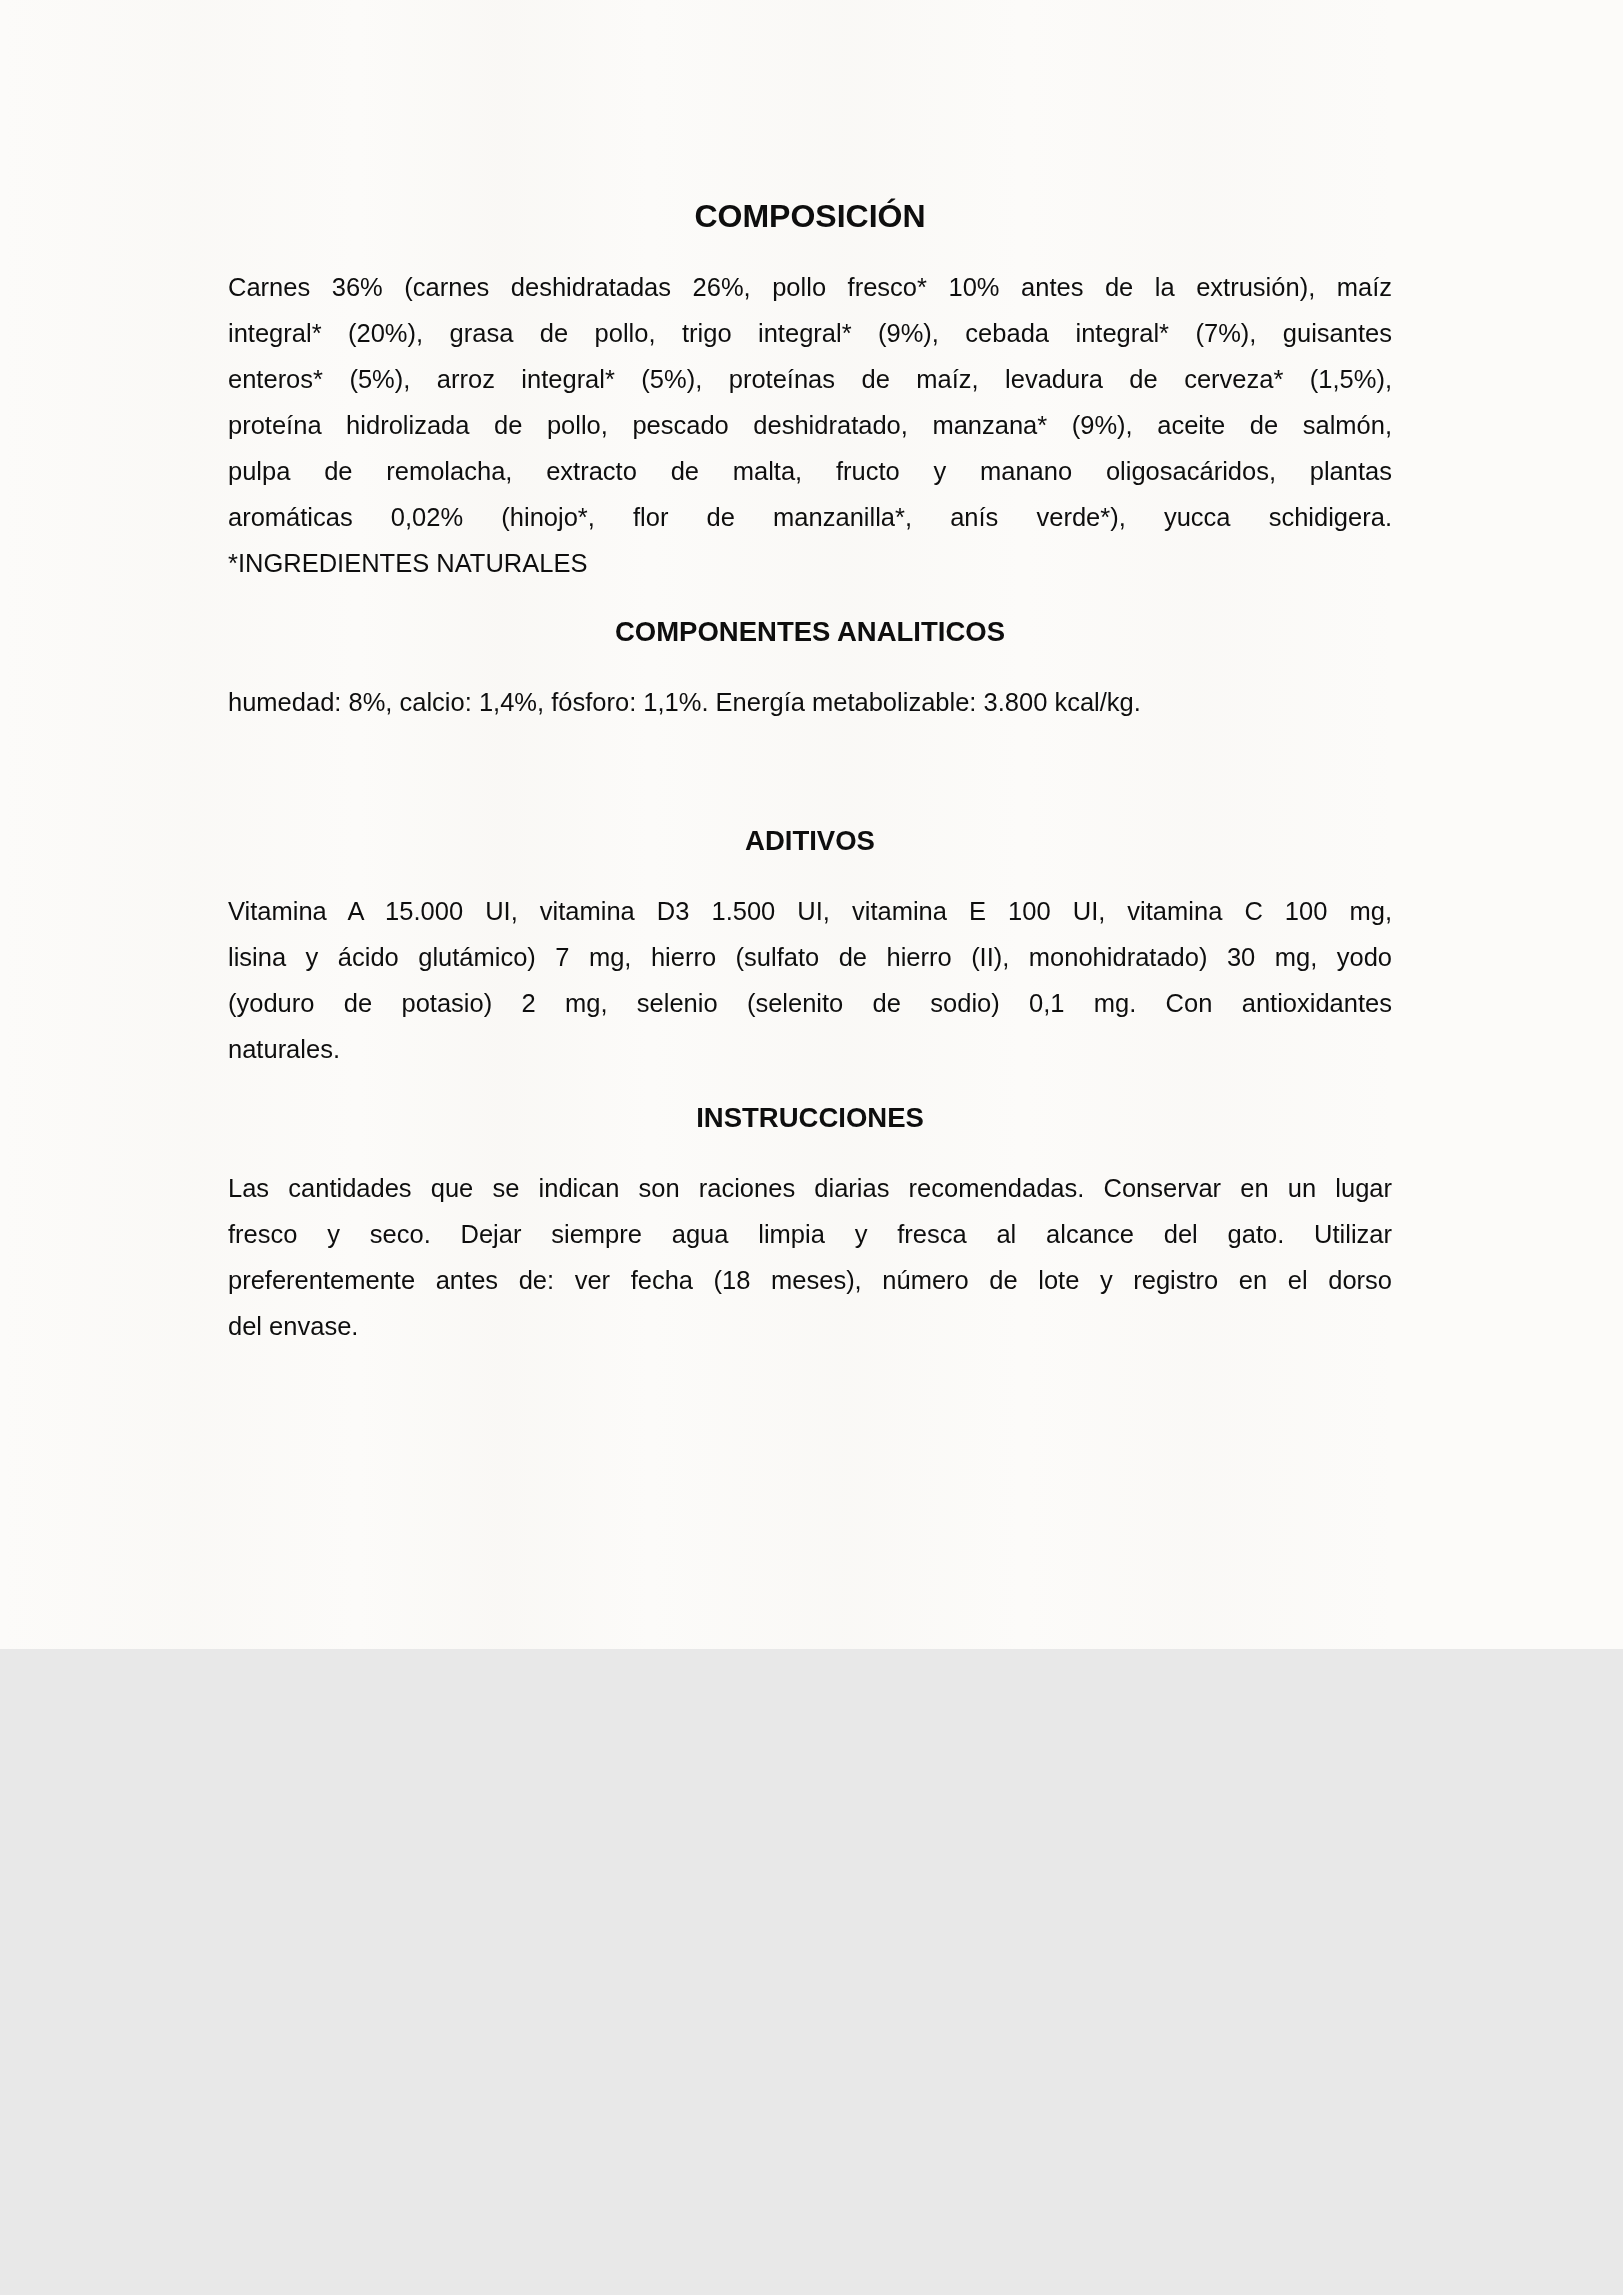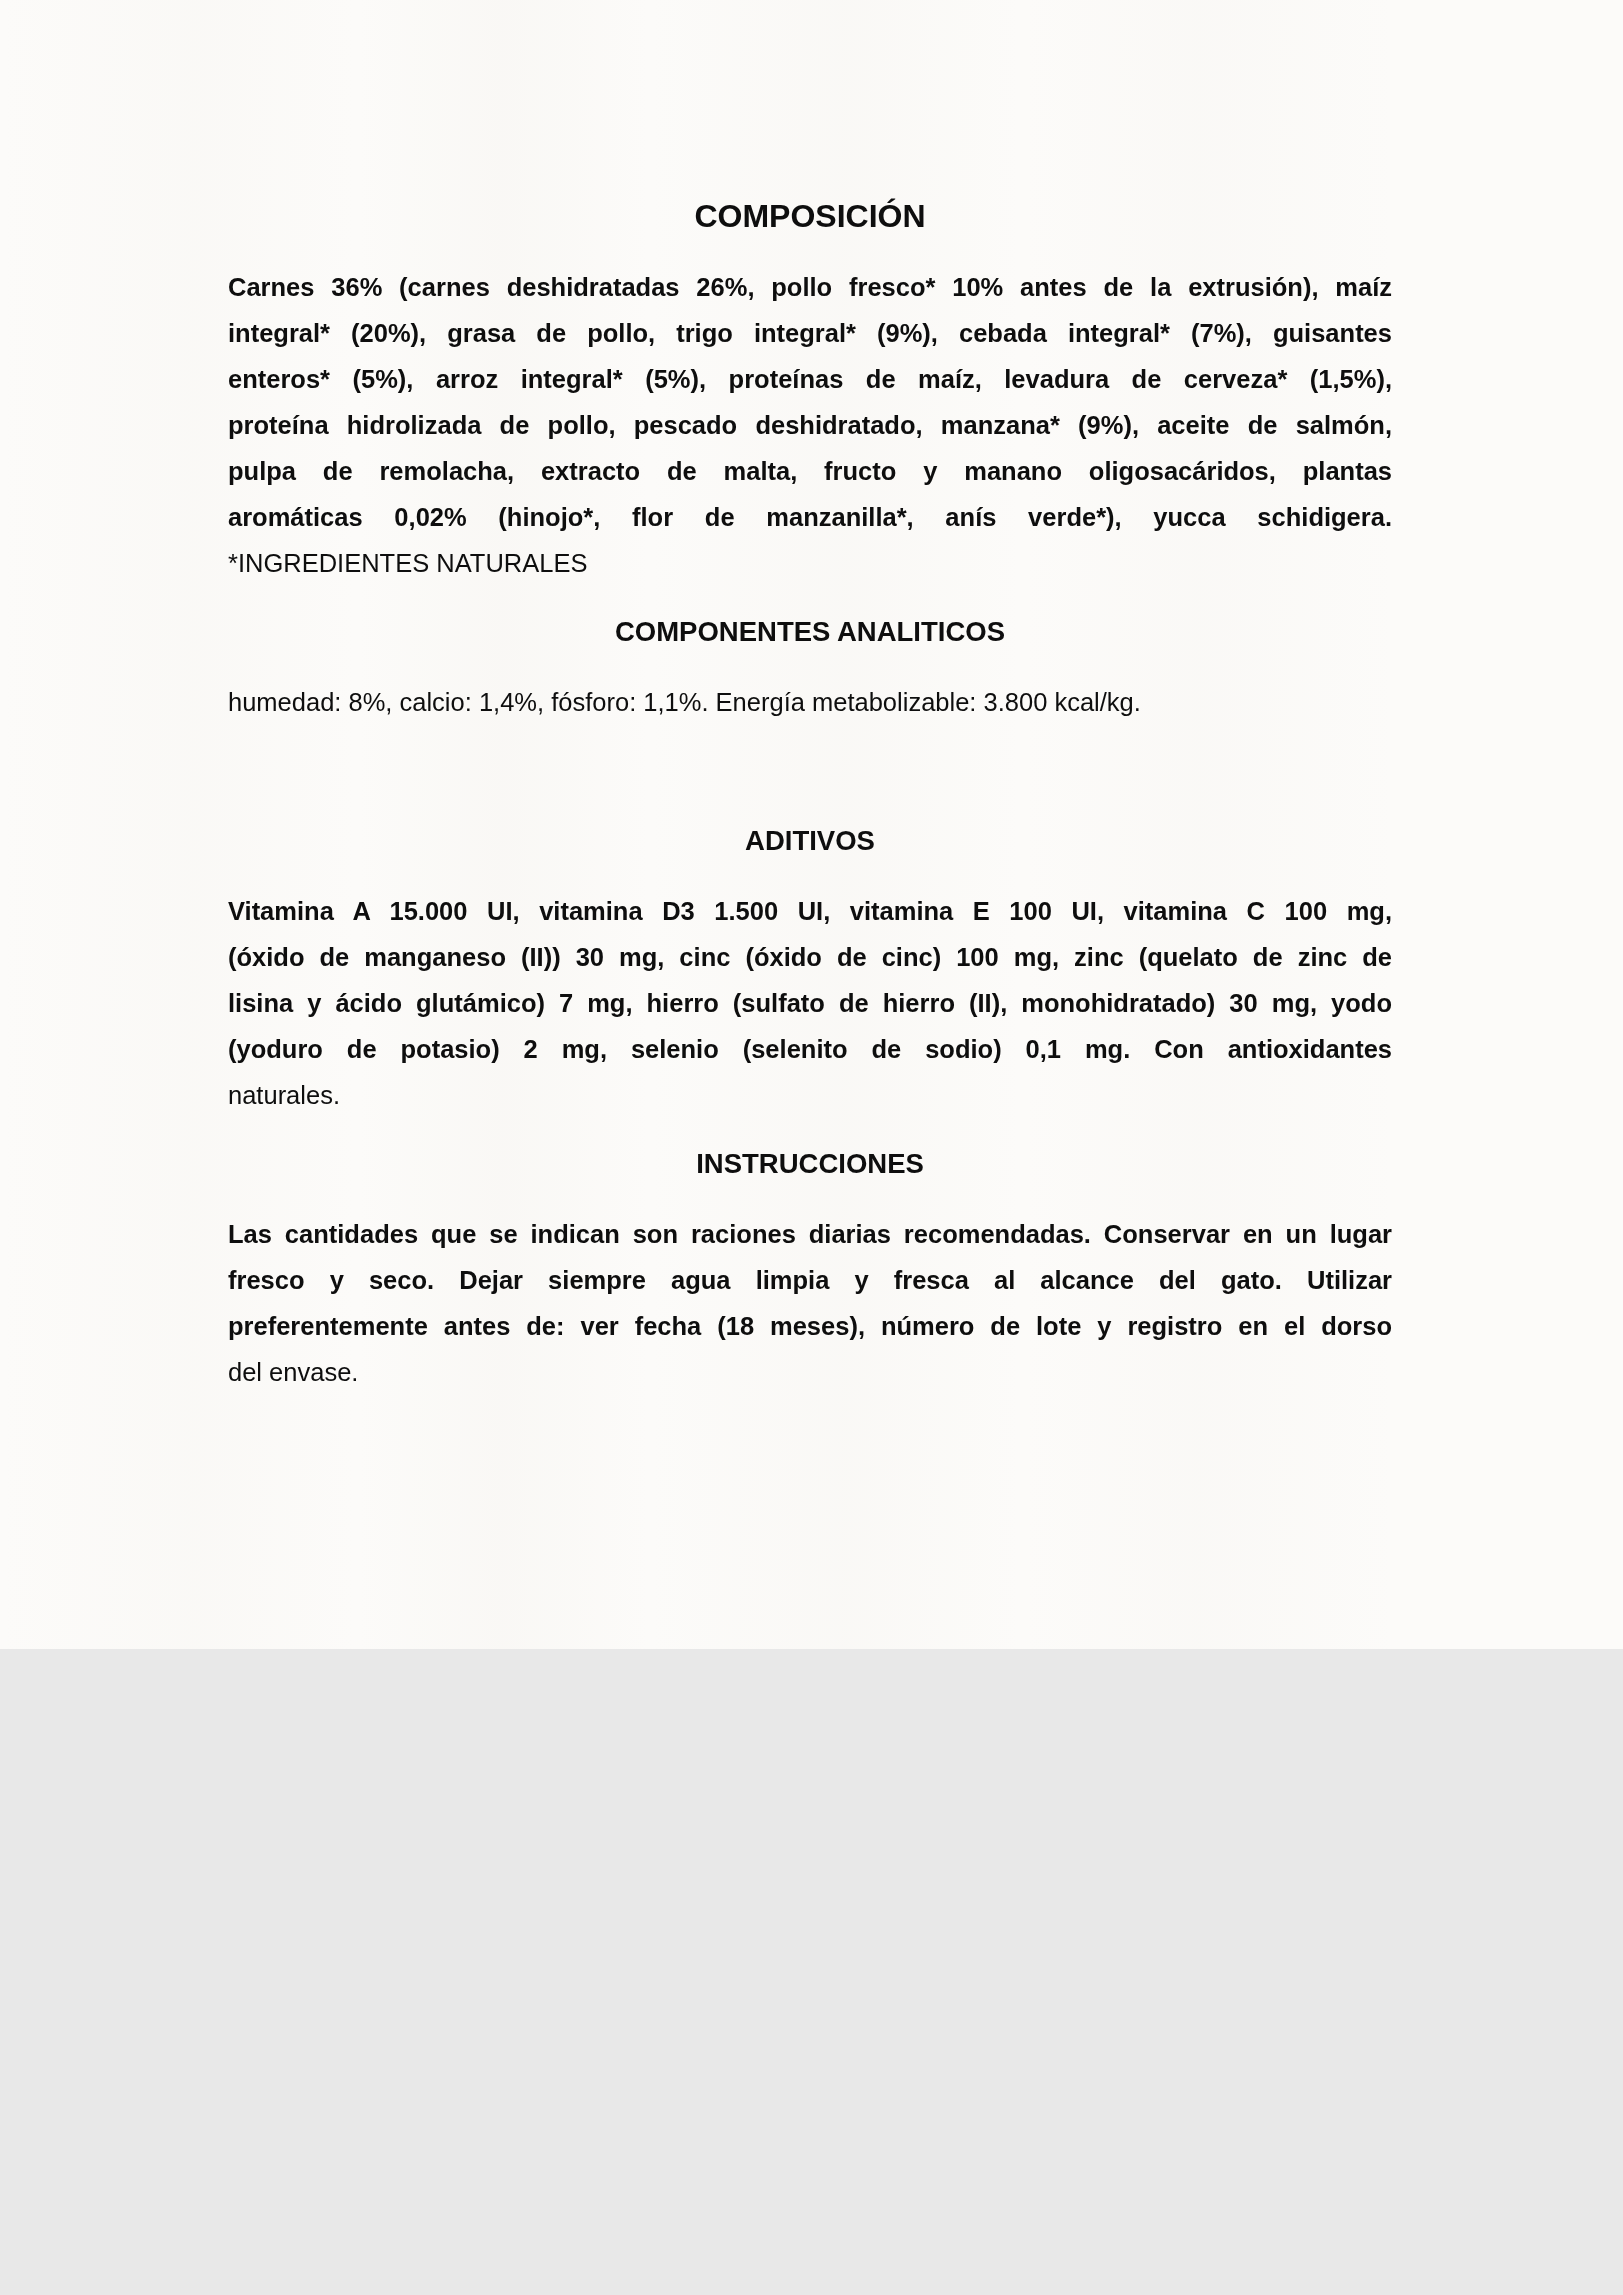--- a/index.html
+++ b/index.html
@@ -56,21 +56,20 @@
     margin: 0 0 23.6px 0;
   }
   .line {
     font-size: 25.5px;
     line-height: 46px;
     white-space: normal;
   }
   .line.j {
     text-align: justify;
     text-align-last: justify;
-    font-weight: bold;
   }
   .line.last {
     text-align: right;
     text-align-last: left;
   }
   .spacer-line {
     height: 46px;
     margin: 0 0 23.6px 0;
   }
 </style>
@@ -99,21 +98,20 @@
     <div class="paragraph">
       <div class="line last">humedad: 8%, calcio: 1,4%, fósforo: 1,1%. Energía metabolizable: 3.800 kcal/kg.</div>
     </div>
 
     <div class="spacer-line"></div>
 
     <h2 class="section-heading">ADITIVOS</h2>
 
     <div class="paragraph">
       <div class="line j">Vitamina A 15.000 UI, vitamina D3 1.500 UI, vitamina E 100 UI, vitamina C 100 mg,</div>
-      <div class="line j">(óxido de manganeso (II)) 30 mg, cinc (óxido de cinc) 100 mg, zinc (quelato de zinc de</div>
       <div class="line j">lisina y ácido glutámico) 7 mg, hierro (sulfato de hierro (II), monohidratado) 30 mg, yodo</div>
       <div class="line j">(yoduro de potasio) 2 mg, selenio (selenito de sodio) 0,1 mg. Con antioxidantes</div>
       <div class="line last">naturales.</div>
     </div>
 
     <h2 class="section-heading">INSTRUCCIONES</h2>
 
     <div class="paragraph">
       <div class="line j">Las cantidades que se indican son raciones diarias recomendadas. Conservar en un lugar</div>
       <div class="line j">fresco y seco. Dejar siempre agua limpia y fresca al alcance del gato. Utilizar</div>

